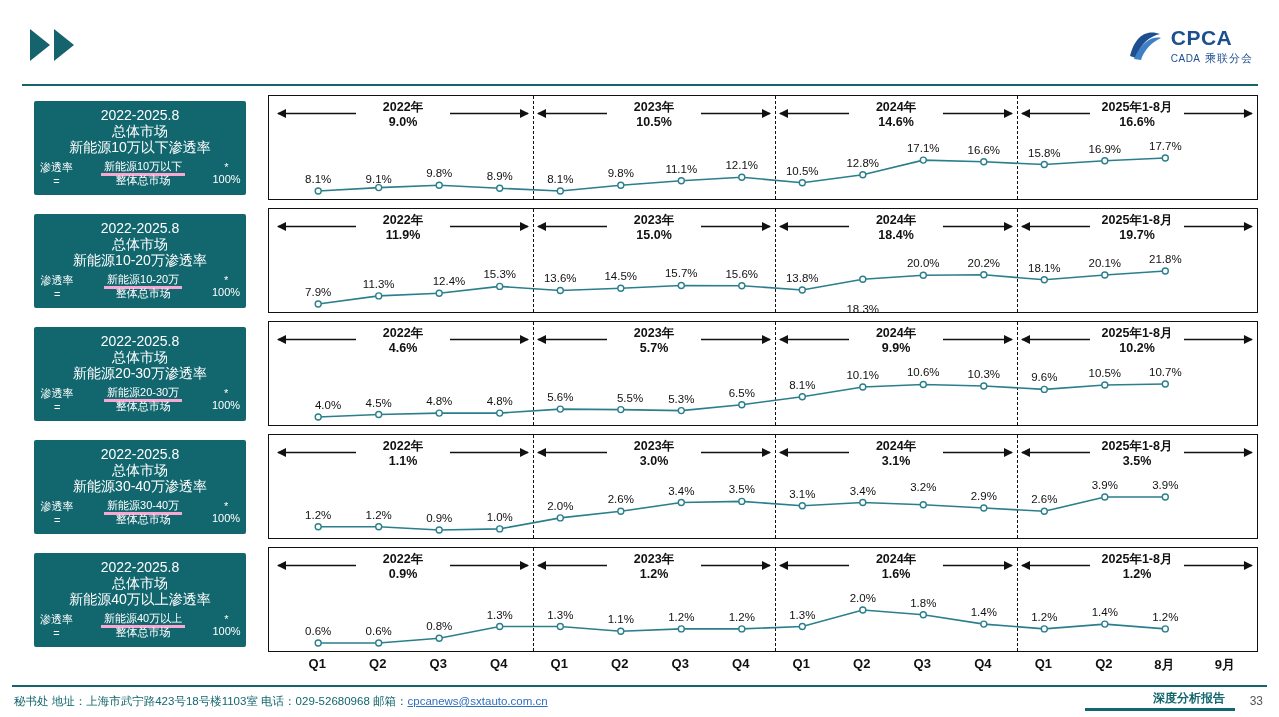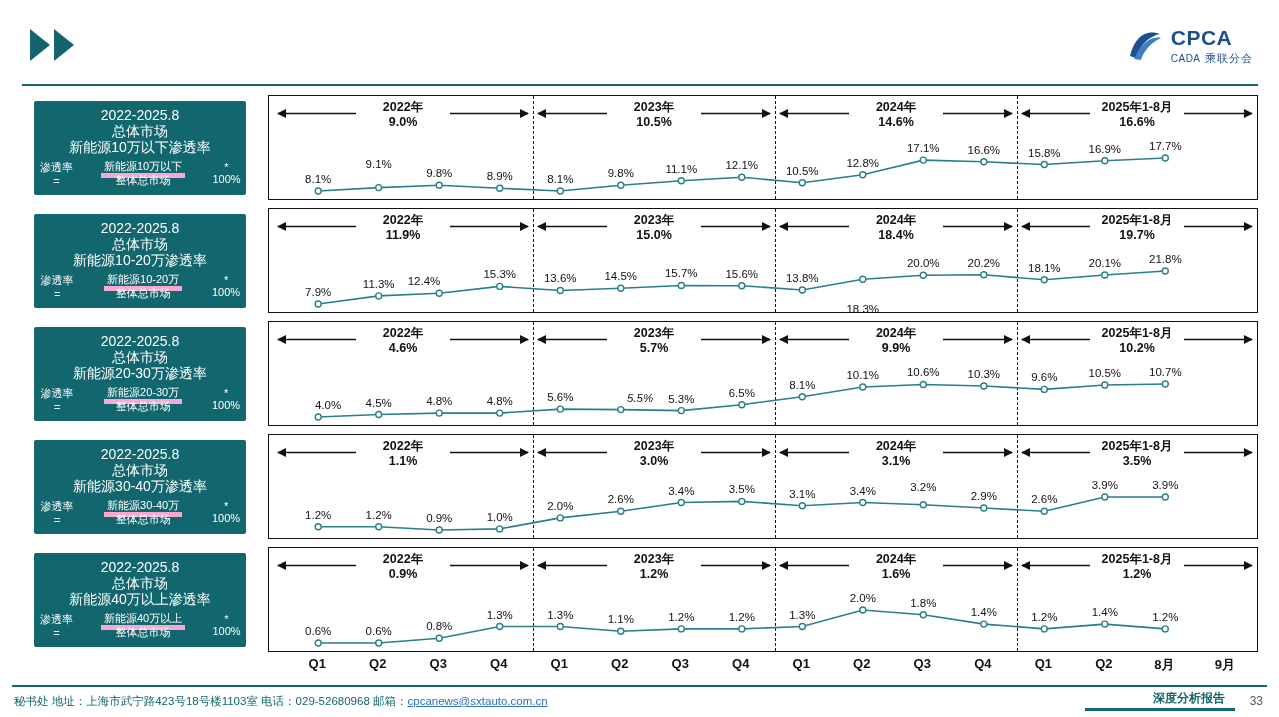--- a/index.html
+++ b/index.html
@@ -106,21 +106,21 @@
     justify-content: center;
     gap: 3px;
     font-size: 11px;
   }
   .frac {
     display: inline-block;
     text-align: center;
     line-height: 14px;
   }
   .frac .num {
-    border-bottom: 5px solid #f9a8d4;
+    border-bottom: 3px solid #f9a8d4;
     padding: 0 3px 1px 3px;
     white-space: nowrap;
   }
   .frac .den {
     padding: 1px 3px 0 3px;
     white-space: nowrap;
   }
 
   
   .panel {
@@ -418,21 +418,21 @@
             <circle cx="533.3" cy="86.8" r="3" fill="#ffffff" stroke="#2b7f8c" stroke-width="1.4"></circle>
             <circle cx="593.8" cy="78.8" r="3" fill="#ffffff" stroke="#2b7f8c" stroke-width="1.4"></circle>
             <circle cx="654.3" cy="64.1" r="3" fill="#ffffff" stroke="#2b7f8c" stroke-width="1.4"></circle>
             <circle cx="714.8" cy="65.8" r="3" fill="#ffffff" stroke="#2b7f8c" stroke-width="1.4"></circle>
             <circle cx="775.3" cy="68.5" r="3" fill="#ffffff" stroke="#2b7f8c" stroke-width="1.4"></circle>
             <circle cx="835.8" cy="64.8" r="3" fill="#ffffff" stroke="#2b7f8c" stroke-width="1.4"></circle>
             <circle cx="896.3" cy="62.0" r="3" fill="#ffffff" stroke="#2b7f8c" stroke-width="1.4"></circle>
           </svg>
         </div>
         <div class="dlabel" style="left: 49.2278px; top: 77px;">8.1%</div>
-        <div class="dlabel" style="left: 109.734px; top: 62px;">9.1%</div>
+        <div class="dlabel" style="left: 109.734px; top: 77px;">9.1%</div>
         <div class="dlabel" style="left: 170.241px; top: 71.1562px;">9.8%</div>
         <div class="dlabel" style="left: 230.747px; top: 74.25px;">8.9%</div>
         <div class="dlabel" style="left: 291.253px; top: 77px;">8.1%</div>
         <div class="dlabel" style="left: 351.759px; top: 71.1562px;">9.8%</div>
         <div class="dlabel" style="left: 412.266px; top: 66.6875px;">11.1%</div>
         <div class="dlabel" style="left: 472.772px; top: 63.25px;">12.1%</div>
         <div class="dlabel" style="left: 533.278px; top: 68.75px;">10.5%</div>
         <div class="dlabel" style="left: 593.785px; top: 60.8438px;">12.8%</div>
         <div class="dlabel" style="left: 654.291px; top: 46.0625px;">17.1%</div>
         <div class="dlabel" style="left: 714.797px; top: 47.7812px;">16.6%</div>
@@ -513,21 +513,21 @@
             <circle cx="593.8" cy="70.3" r="3" fill="#ffffff" stroke="#2b7f8c" stroke-width="1.4"></circle>
             <circle cx="654.3" cy="66.3" r="3" fill="#ffffff" stroke="#2b7f8c" stroke-width="1.4"></circle>
             <circle cx="714.8" cy="65.8" r="3" fill="#ffffff" stroke="#2b7f8c" stroke-width="1.4"></circle>
             <circle cx="775.3" cy="70.8" r="3" fill="#ffffff" stroke="#2b7f8c" stroke-width="1.4"></circle>
             <circle cx="835.8" cy="66.0" r="3" fill="#ffffff" stroke="#2b7f8c" stroke-width="1.4"></circle>
             <circle cx="896.3" cy="62.0" r="3" fill="#ffffff" stroke="#2b7f8c" stroke-width="1.4"></circle>
           </svg>
         </div>
         <div class="dlabel" style="left: 49.2278px; top: 77px;">7.9%</div>
         <div class="dlabel" style="left: 109.734px; top: 68.9281px;">11.3%</div>
-        <div class="dlabel" style="left: 155px; top: 66.3165px;">12.4%</div>
+        <div class="dlabel" style="left: 180px; top: 66.3165px;">12.4%</div>
         <div class="dlabel" style="left: 230.747px; top: 59.4317px;">15.3%</div>
         <div class="dlabel" style="left: 291.253px; top: 63.4676px;">13.6%</div>
         <div class="dlabel" style="left: 351.759px; top: 61.3309px;">14.5%</div>
         <div class="dlabel" style="left: 412.266px; top: 58.482px;">15.7%</div>
         <div class="dlabel" style="left: 472.772px; top: 58.7194px;">15.6%</div>
         <div class="dlabel" style="left: 533.278px; top: 62.9928px;">13.8%</div>
         <div class="dlabel" style="left: 593.785px; top: 52.3094px; margin-top: 42px;">18.3%</div>
         <div class="dlabel" style="left: 654.291px; top: 48.2734px;">20.0%</div>
         <div class="dlabel" style="left: 714.797px; top: 47.7986px;">20.2%</div>
         <div class="dlabel" style="left: 775.304px; top: 52.7842px;">18.1%</div>
@@ -610,21 +610,21 @@
             <circle cx="775.3" cy="67.4" r="3" fill="#ffffff" stroke="#2b7f8c" stroke-width="1.4"></circle>
             <circle cx="835.8" cy="63.0" r="3" fill="#ffffff" stroke="#2b7f8c" stroke-width="1.4"></circle>
             <circle cx="896.3" cy="62.0" r="3" fill="#ffffff" stroke="#2b7f8c" stroke-width="1.4"></circle>
           </svg>
         </div>
         <div class="dlabel" style="left: 59px; top: 77px; text-align: right;">4.0%</div>
         <div class="dlabel" style="left: 109.734px; top: 74.5373px;">4.5%</div>
         <div class="dlabel" style="left: 170.241px; top: 73.0597px;">4.8%</div>
         <div class="dlabel" style="left: 230.747px; top: 73.0597px;">4.8%</div>
         <div class="dlabel" style="left: 291.253px; top: 69.1194px;">5.6%</div>
-        <div class="dlabel" style="left: 371px; top: 69.6119px; font-style: italic;">5.5%</div>
+        <div class="dlabel" style="left: 361px; top: 69.6119px;">5.5%</div>
         <div class="dlabel" style="left: 412.266px; top: 70.597px;">5.3%</div>
         <div class="dlabel" style="left: 472.772px; top: 64.6866px;">6.5%</div>
         <div class="dlabel" style="left: 533.278px; top: 56.806px;">8.1%</div>
         <div class="dlabel" style="left: 593.785px; top: 46.9552px;">10.1%</div>
         <div class="dlabel" style="left: 654.291px; top: 44.4925px;">10.6%</div>
         <div class="dlabel" style="left: 714.797px; top: 45.9701px;">10.3%</div>
         <div class="dlabel" style="left: 775.304px; top: 49.4179px;">9.6%</div>
         <div class="dlabel" style="left: 835.81px; top: 44.9851px;">10.5%</div>
         <div class="dlabel" style="left: 896.316px; top: 44px;">10.7%</div>
       </div>

